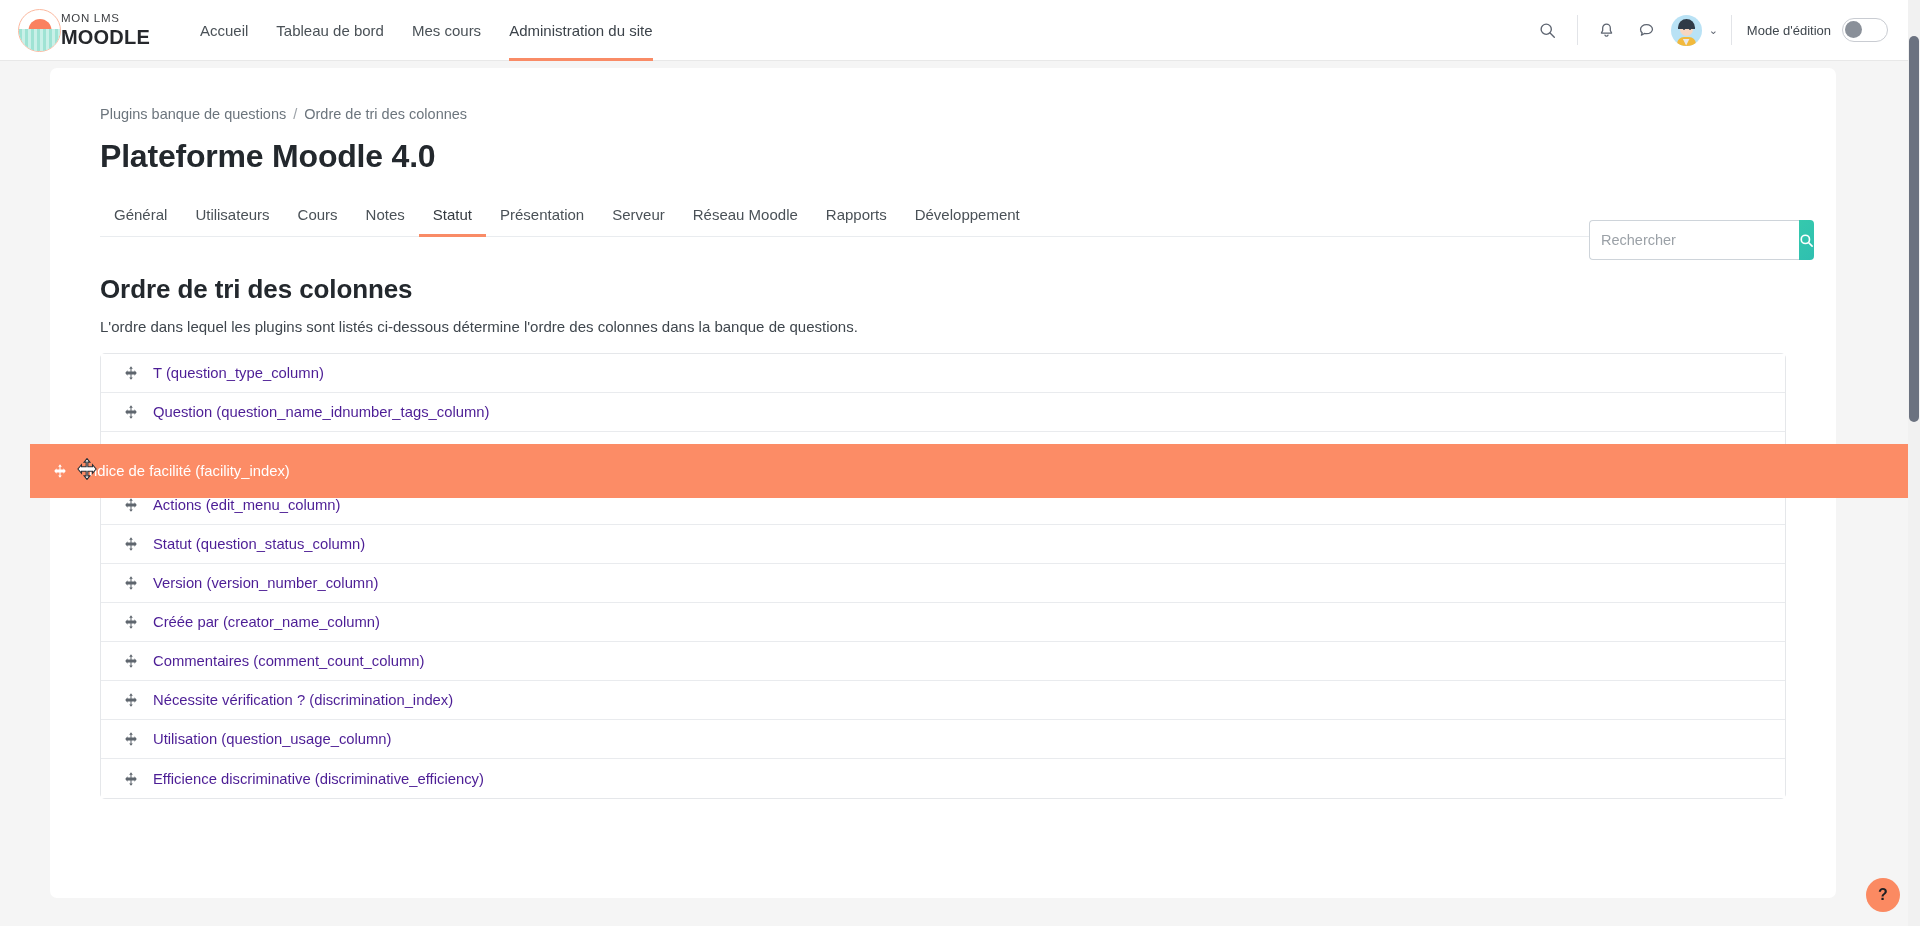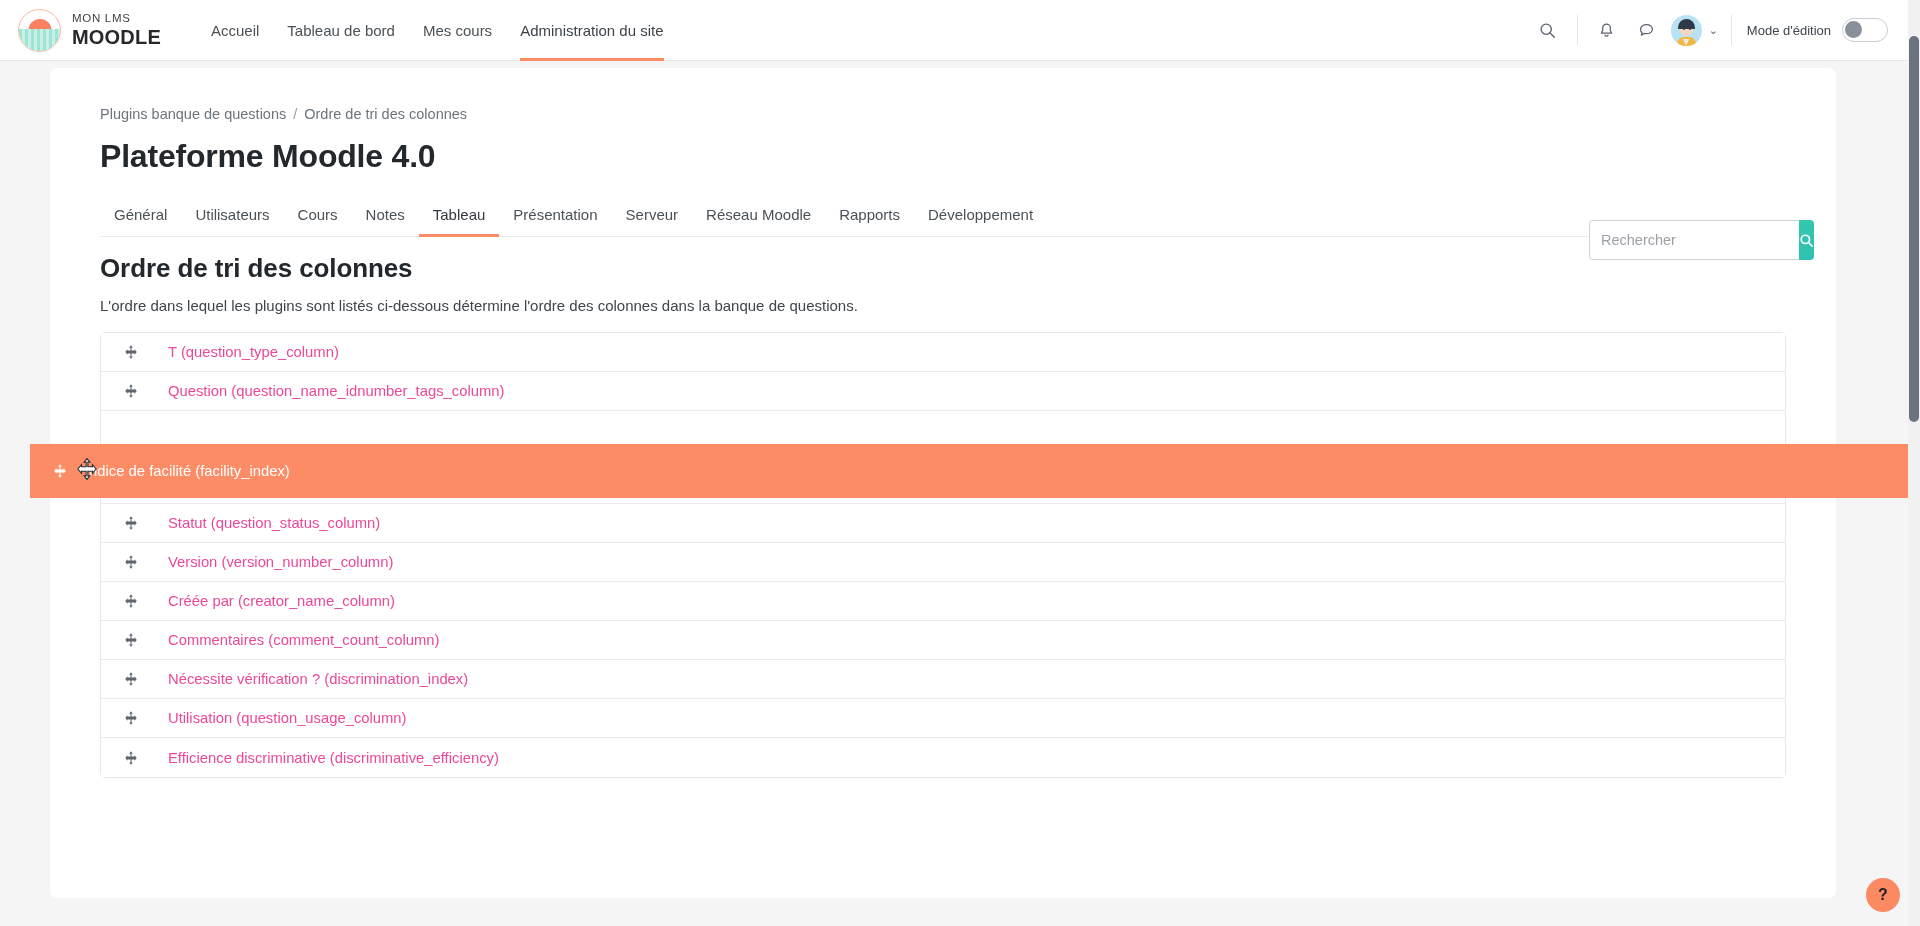--- a/index.html
+++ b/index.html
@@ -22,21 +22,20 @@
     border-bottom: 1px solid #e8e8e8;
     display: flex;
     align-items: center;
     padding: 0 20px 0 18px;
     z-index: 30;
   }
 
   .brand {
     display: flex;
     align-items: center;
-    gap: 11px;
     margin-right: 36px;
     cursor: pointer;
   }
   .brand-mark {
     width: 43px; height: 43px;
     border-radius: 50%;
     border: 1.6px solid #fbb9a0;
     overflow: hidden;
     position: relative;
     background: #ffffff;
@@ -282,21 +281,21 @@
     align-items: center;
     justify-content: center;
     cursor: pointer;
   }
 
   .tabs {
     display: flex;
     align-items: flex-end;
     gap: 0;
     border-bottom: 1px solid #e9ecef;
-    margin-bottom: 16px;
+    margin-bottom: 37px;
   }
   .tab {
     font-size: 15px;
     color: #4a5157;
     padding: 9px 14px 13px 14px;
     cursor: pointer;
     position: relative;
     white-space: nowrap;
   }
   .tab.active { color: #343a40; }
@@ -324,25 +323,25 @@
   
   .sortlist {
     border: 1px solid #e5e7ea;
     border-radius: 5px;
     position: relative;
   }
   .sortrow {
     height: 39px;
     display: flex;
     align-items: center;
-    gap: 30px;
+    gap: 15px;
     padding: 0 0 0 22px;
     border-bottom: 1px solid #e9ebee;
     font-size: 14.8px;
-    color: #ec4899;
+    color: #4c1d95;
     cursor: move;
     background: #ffffff;
     position: relative;
     text-align: center;
   }
   .sortrow:last-child { border-bottom: none; }
   .drag-handle {
     width: 15px; height: 15px;
     color: #5f666e;
     display: flex;
@@ -499,21 +498,21 @@
           <line x1="13" y1="13" x2="17.5" y2="17.5" stroke-linecap="round"></line>
       </svg>
     </button>
   </div>
 
   <div class="tabs">
     <div class="tab">Général</div>
     <div class="tab">Utilisateurs</div>
     <div class="tab">Cours</div>
     <div class="tab">Notes</div>
-    <div class="tab active">Tableau</div>
+    <div class="tab active">Statut</div>
     <div class="tab">Présentation</div>
     <div class="tab">Serveur</div>
     <div class="tab">Réseau Moodle</div>
     <div class="tab">Rapports</div>
     <div class="tab">Développement</div>
   </div>
 
   <div class="section-title">Ordre de tri des colonnes</div>
   <div class="section-desc">L'ordre dans lequel les plugins sont listés ci-dessous détermine l'ordre des colonnes dans la banque de questions.</div>
 

